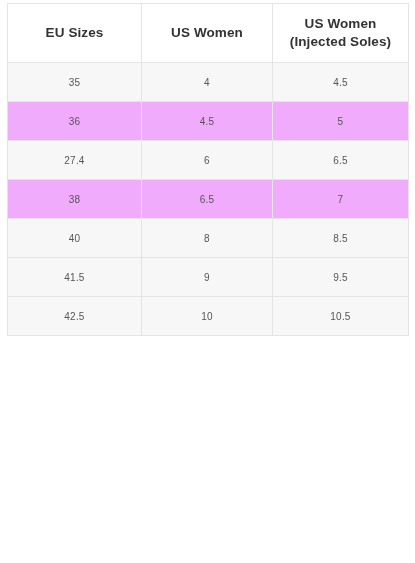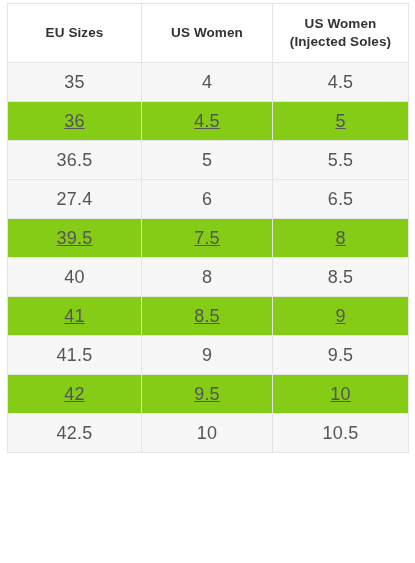--- a/index.html
+++ b/index.html
@@ -53,31 +53,30 @@
     color: #333333;
     font-size: 13.5px;
     font-weight: bold;
     line-height: 1.35;
     letter-spacing: 0.1px;
   }
 
   .size-table tbody td {
     height: 39px;
     color: #555555;
-    font-size: 18px;
+    font-size: 10px;
     font-weight: normal;
     letter-spacing: 0.2px;
   }
 
   .size-table tbody tr.shaded td {
     background: #f7f7f7;
   }
   .size-table tbody tr.plain td {
-    background: #84cc16;
-    text-decoration: underline;
+    background: #f0abfc;
   }
 
   .hdr-line {
     display: block;
   }
 </style>
 </head>
 <body>
 
 <div class="chart-viewport">
@@ -106,53 +105,38 @@
           <td>35</td>
           <td>4</td>
           <td>4.5</td>
         </tr>
         <tr class="plain">
           <td>36</td>
           <td>4.5</td>
           <td>5</td>
         </tr>
         <tr class="shaded">
-          <td>36.5</td>
-          <td>5</td>
-          <td>5.5</td>
-        </tr>
-        <tr class="shaded">
           <td>27.4</td>
           <td>6</td>
           <td>6.5</td>
         </tr>
         <tr class="plain">
-          <td>39.5</td>
-          <td>7.5</td>
-          <td>8</td>
+          <td>38</td>
+          <td>6.5</td>
+          <td>7</td>
         </tr>
         <tr class="shaded">
           <td>40</td>
           <td>8</td>
           <td>8.5</td>
         </tr>
-        <tr class="plain">
-          <td>41</td>
-          <td>8.5</td>
-          <td>9</td>
-        </tr>
         <tr class="shaded">
           <td>41.5</td>
           <td>9</td>
           <td>9.5</td>
-        </tr>
-        <tr class="plain">
-          <td>42</td>
-          <td>9.5</td>
-          <td>10</td>
         </tr>
         <tr class="shaded">
           <td>42.5</td>
           <td>10</td>
           <td>10.5</td>
         </tr>
       </tbody>
   </table>
 </div>
 

